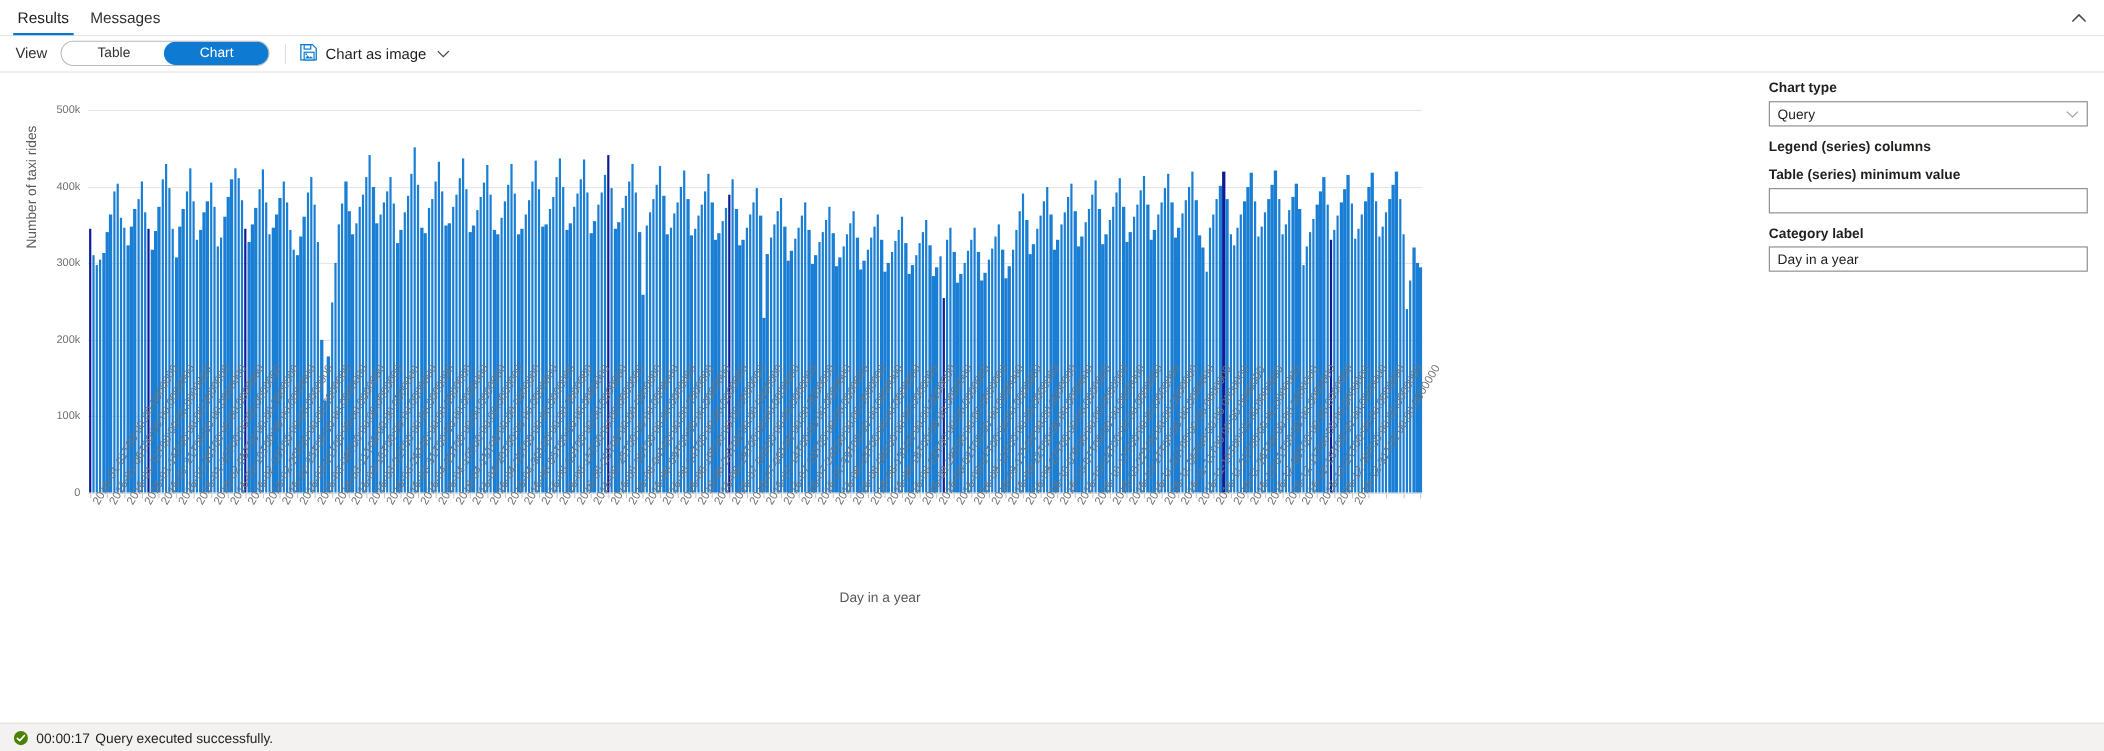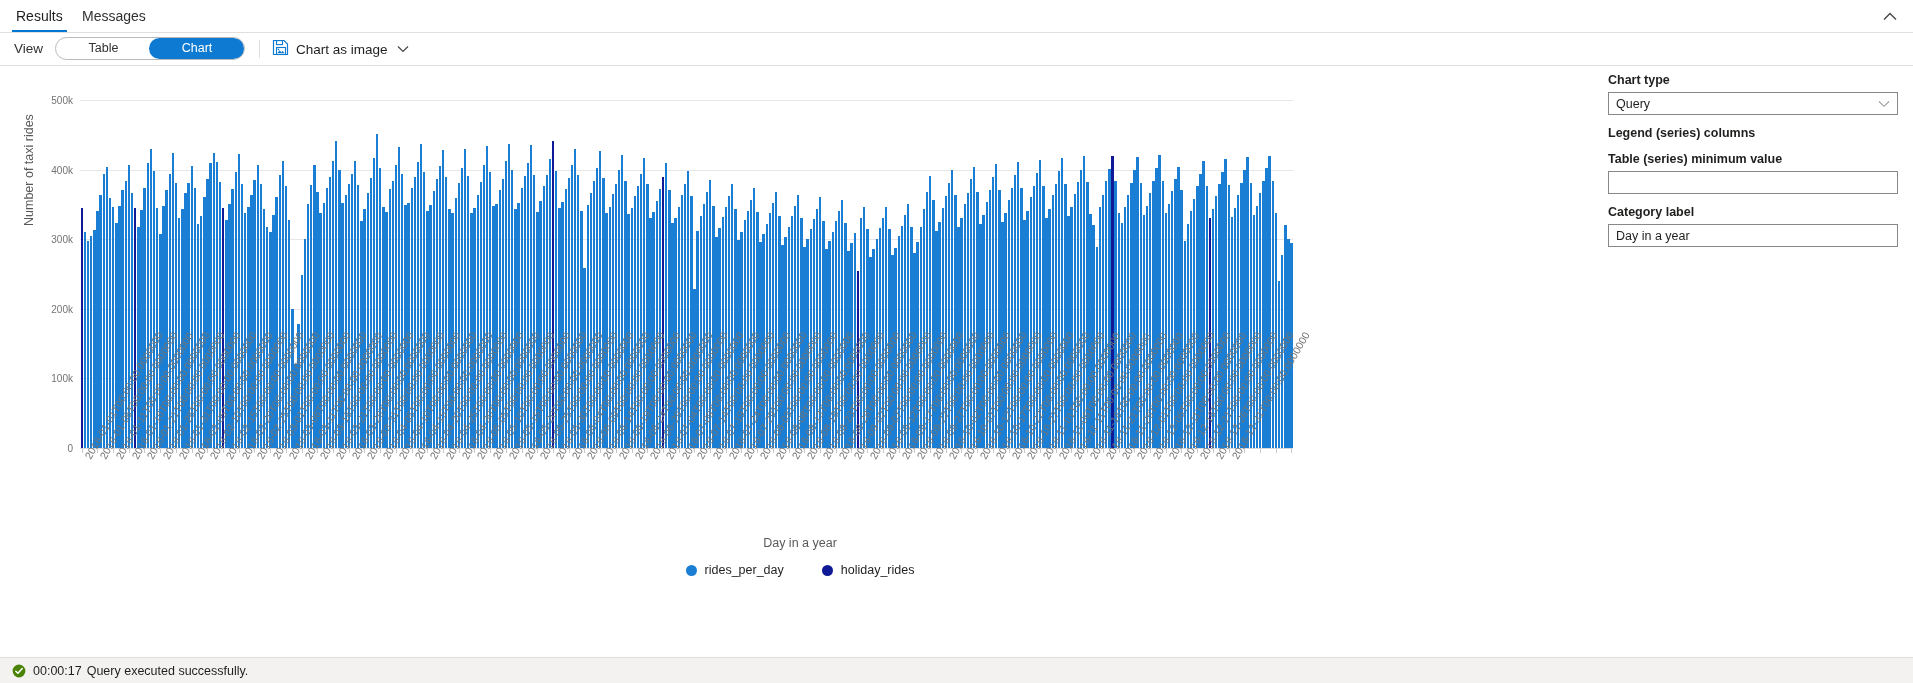--- a/index.html
+++ b/index.html
@@ -755,30 +755,20 @@
       <div class="xtickmark" style="left: 1164.29px;"></div>
       <div class="xlabel" style="left: 1164.29px;"></div>
       <div class="xtickmark" style="left: 1180px;"></div>
       <div class="xlabel" style="left: 1180px;"></div>
       <div class="xtickmark" style="left: 1195.72px;"></div>
       <div class="xlabel" style="left: 1195.72px;"></div>
       <div class="xtickmark" style="left: 1211.43px;"></div>
       <div class="xlabel" style="left: 1211.43px;"></div>
     </div>
   <div class="axis-title-x">Day in a year</div>
-  <div class="legend" id="legend">
-      <div class="leg-item">
-        <span class="leg-dot" style="background: rgb(26, 127, 212);"></span>
-        <span class="leg-txt">rides_per_day</span>
-      </div>
-      <div class="leg-item">
-        <span class="leg-dot" style="background: rgb(16, 26, 150);"></span>
-        <span class="leg-txt">holiday_rides</span>
-      </div>
-    </div>
 </div>
 
 <div class="settings" id="settings">
     <div class="fld">
       <div class="fld-label">Chart type</div>
       <div class="fld-ctl">
         <span class="val">Query</span>
         <span class="dd">
           <svg width="12" height="8" viewBox="0 0 12 8">
             <path d="M1 1.5 L6 6.3 L11 1.5" fill="none" stroke="#a19f9d" stroke-width="1.1"></path>

